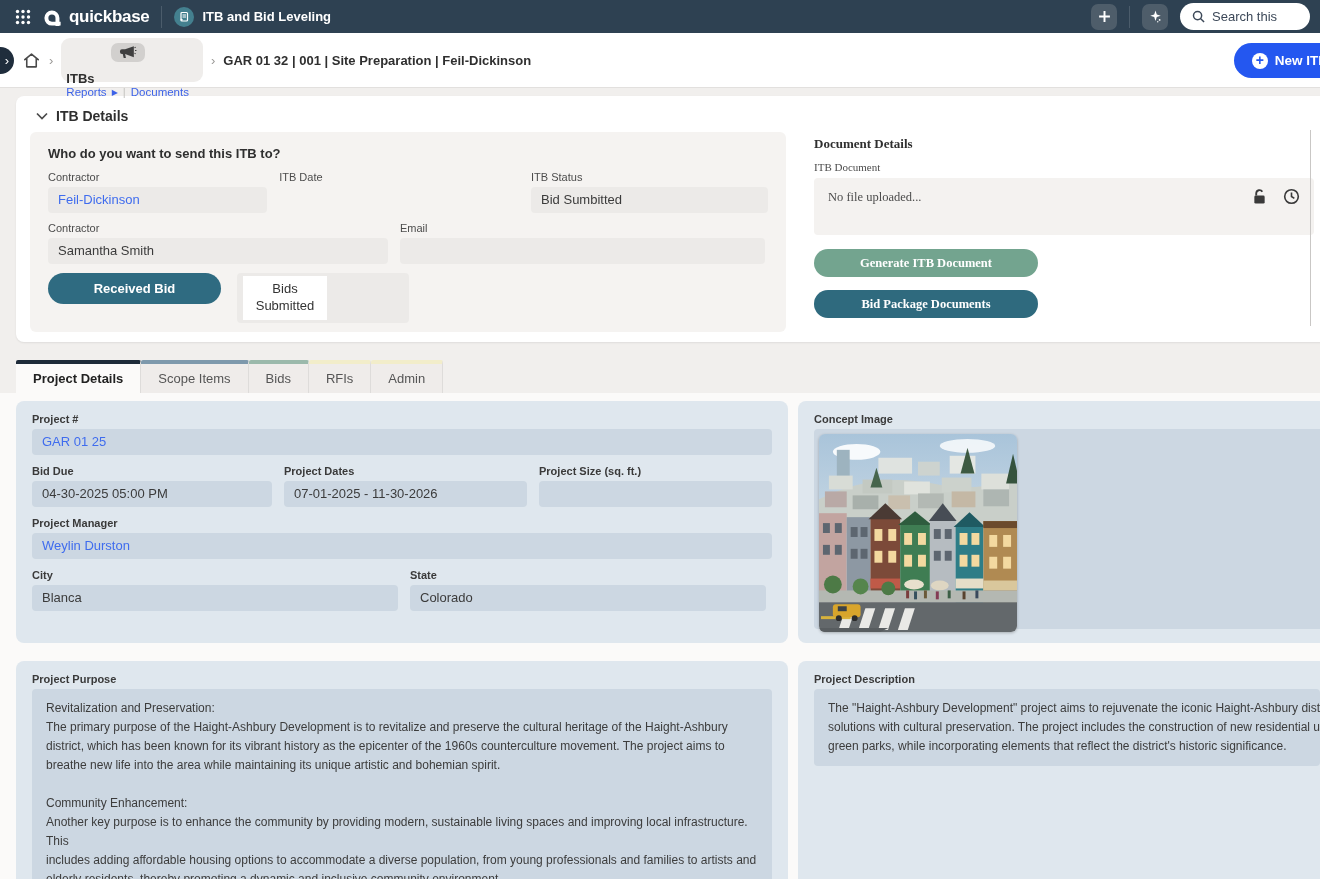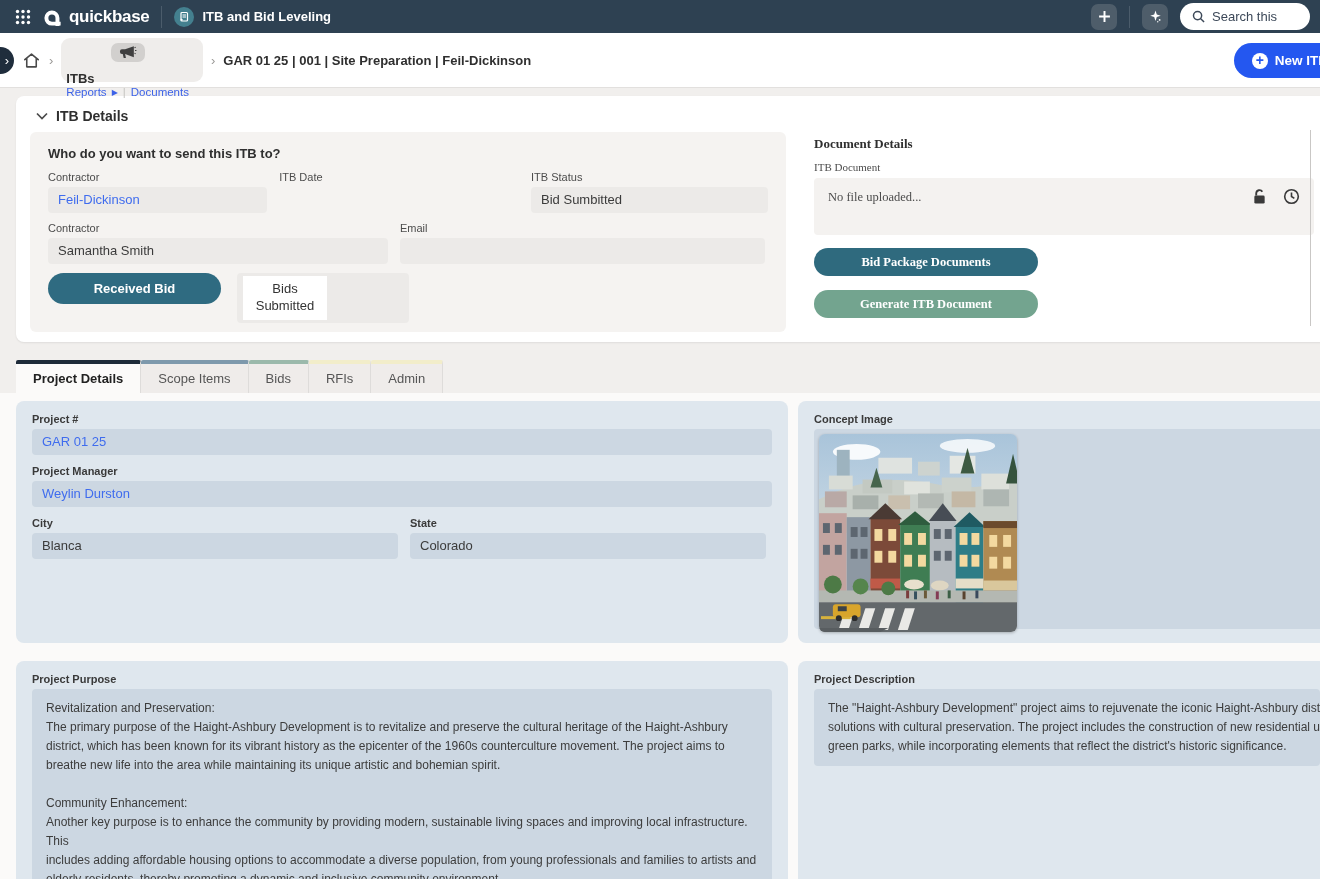--- a/index.html
+++ b/index.html
@@ -168,21 +168,21 @@
       <div class="pill-title">ITBs</div>
       <div class="pill-links">
         <span style="cursor:pointer;">Reports</span>
         <span class="caret">▶</span>
         <span class="plink-sep">|</span>
         <span style="cursor:pointer;">Documents</span>
       </div>
     </div>
   </div>
   <span class="crumb-chev">›</span>
-  <span class="record-title">GAR 01 25 | 001 | Site Preparation | Feil-Dickinson</span>
+  <span class="record-title">GAR 01 32 | 001 | Site Preparation | Feil-Dickinson</span>
   <button class="new-itb">
     <span class="plus-circle">+</span>
     <span>New ITB</span>
   </button>
 </nav>
 
 <section class="itb-card">
   <div class="card-head">
     <span style="cursor:pointer;">
       <svg width="12" height="8" viewBox="0 0 12 8">
@@ -237,41 +237,55 @@
               </svg>
           </span>
           <span>
             <svg width="17" height="17" viewBox="0 0 18 18">
                 <circle cx="9" cy="9" r="7.2" fill="none" stroke="#3a3a3a" stroke-width="1.7"></circle>
                 <path d="M9 4.8V9l3 2" fill="none" stroke="#3a3a3a" stroke-width="1.7"></path>
               </svg>
           </span>
         </span>
       </div>
+      <button class="pillbtn gen-btn">Generate ITB Document</button>
       <button class="pillbtn pkg-btn">Bid Package Documents</button>
-      <button class="pillbtn gen-btn">Generate ITB Document</button>
     </div>
     <div class="card-divider"></div>
   </div>
 </section>
 
 <div class="tabs">
   <div class="tab active" style="border-top-color: rgb(30, 43, 57);">Project Details</div>
   <div class="tab" style="border-top-color: rgb(126, 153, 172);">Scope Items</div>
   <div class="tab" style="border-top-color: rgb(155, 185, 171);">Bids</div>
   <div class="tab" style="border-top-color: rgb(242, 237, 202);">RFIs</div>
   <div class="tab" style="border-top-color: rgb(242, 237, 202);">Admin</div>
 </div>
 
 <div class="tab-content">
   <div class="prow">
     <section class="panel project-panel">
       <div class="fld" style="width:740px;margin-bottom:10px">
         <label>Project #</label>
         <div class="fbox link">GAR 01 25</div>
+      </div>
+      <div class="frow">
+        <div class="fld" style="width:240px">
+          <label>Bid Due</label>
+          <div class="fbox">04-30-2025 05:00 PM</div>
+        </div>
+        <div class="fld" style="width:243px">
+          <label>Project Dates</label>
+          <div class="fbox">07-01-2025 - 11-30-2026</div>
+        </div>
+        <div class="fld" style="width:233px">
+          <label>Project Size (sq. ft.)</label>
+          <div class="fbox"></div>
+        </div>
       </div>
       <div class="fld" style="width:740px;margin-bottom:10px">
         <label>Project Manager</label>
         <div class="fbox link">Weylin Durston</div>
       </div>
       <div class="frow">
         <div class="fld" style="width:366px">
           <label>City</label>
           <div class="fbox">Blanca</div>
         </div>

